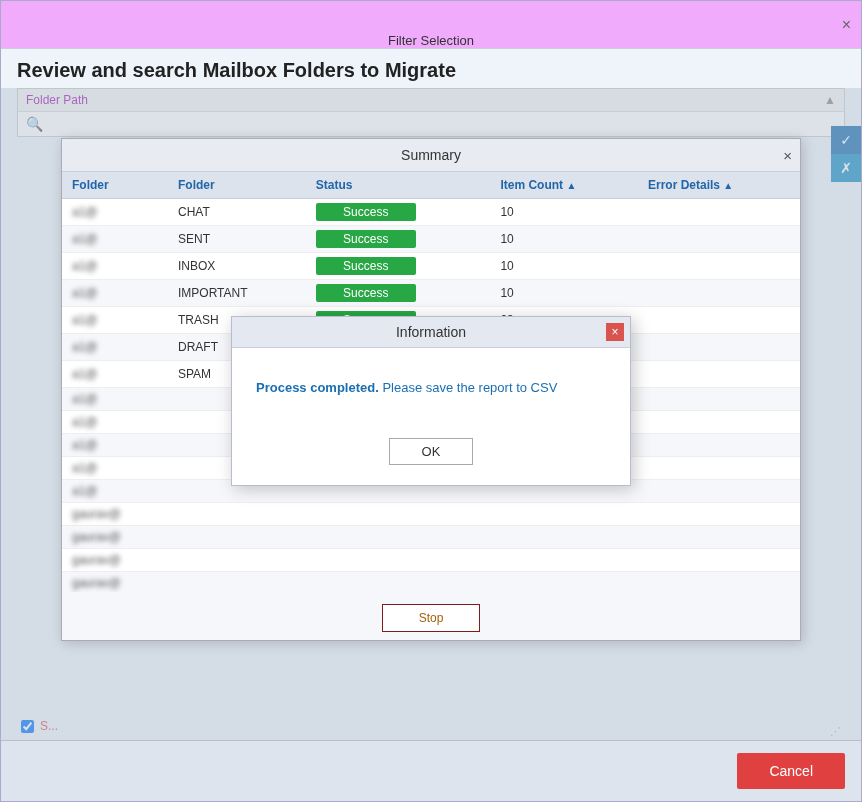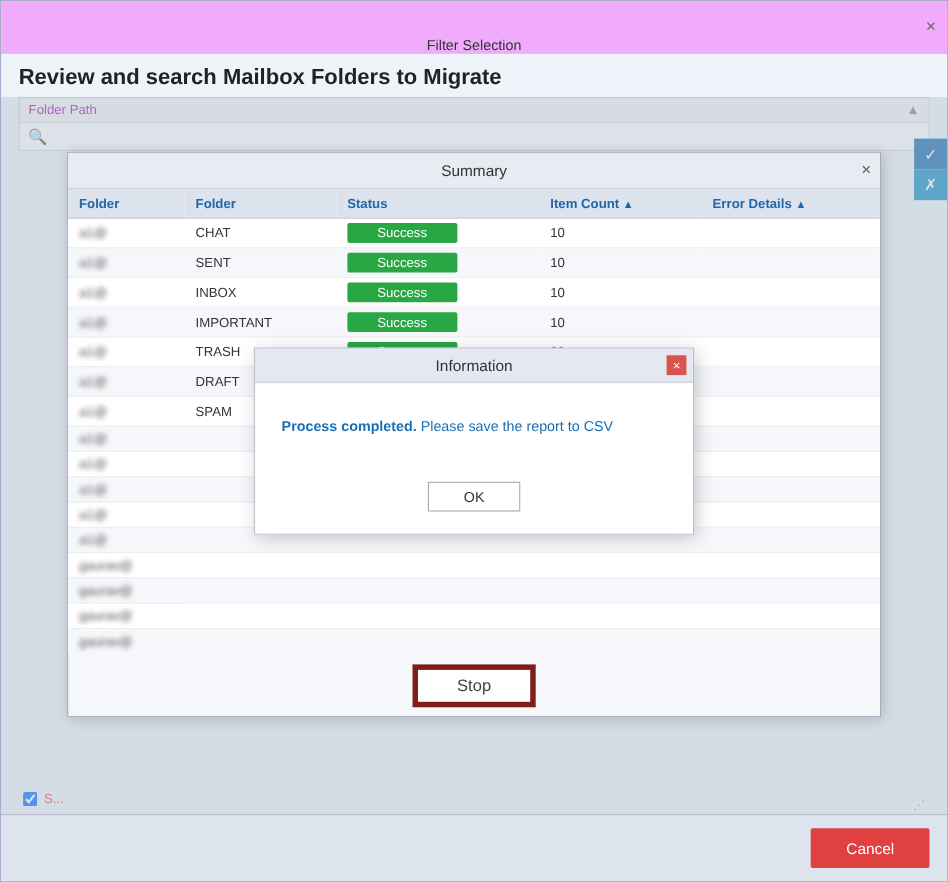--- a/index.html
+++ b/index.html
@@ -229,25 +229,25 @@
     }
 
     
     .stop-btn-wrap {
       display: flex;
       justify-content: center;
       padding: 12px 0 8px;
     }
     .stop-button {
       background: #fff;
-      border: 5px solid #7f1d1d;
+      border: 1px solid #7f1d1d;
       padding: 6px 36px;
-      font-size: 15px;
-      cursor: pointer;
-      color: #404040;
+      font-size: 12px;
+      cursor: pointer;
+      color: #a16207;
     }
 
     
     .checkbox-row-area {
       padding: 6px 4px;
       display: flex;
       align-items: center;
       gap: 6px;
       font-size: 12px;
       color: #e05555;

